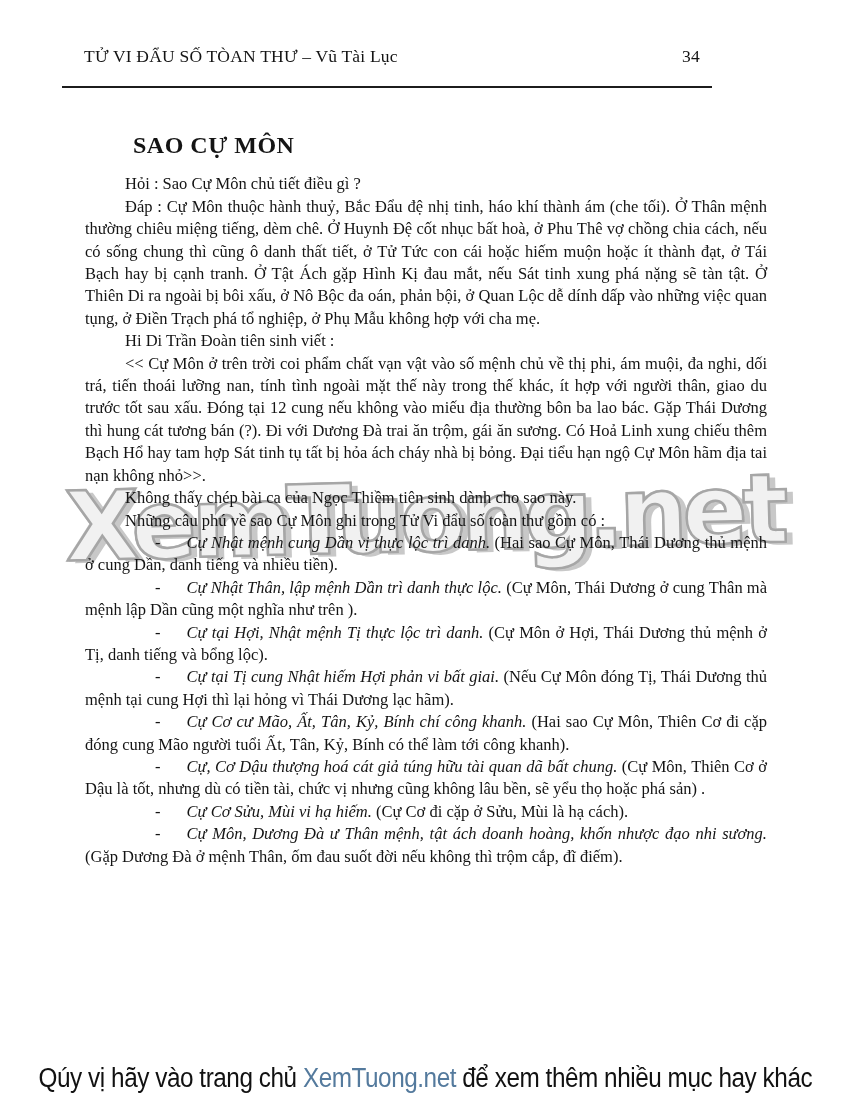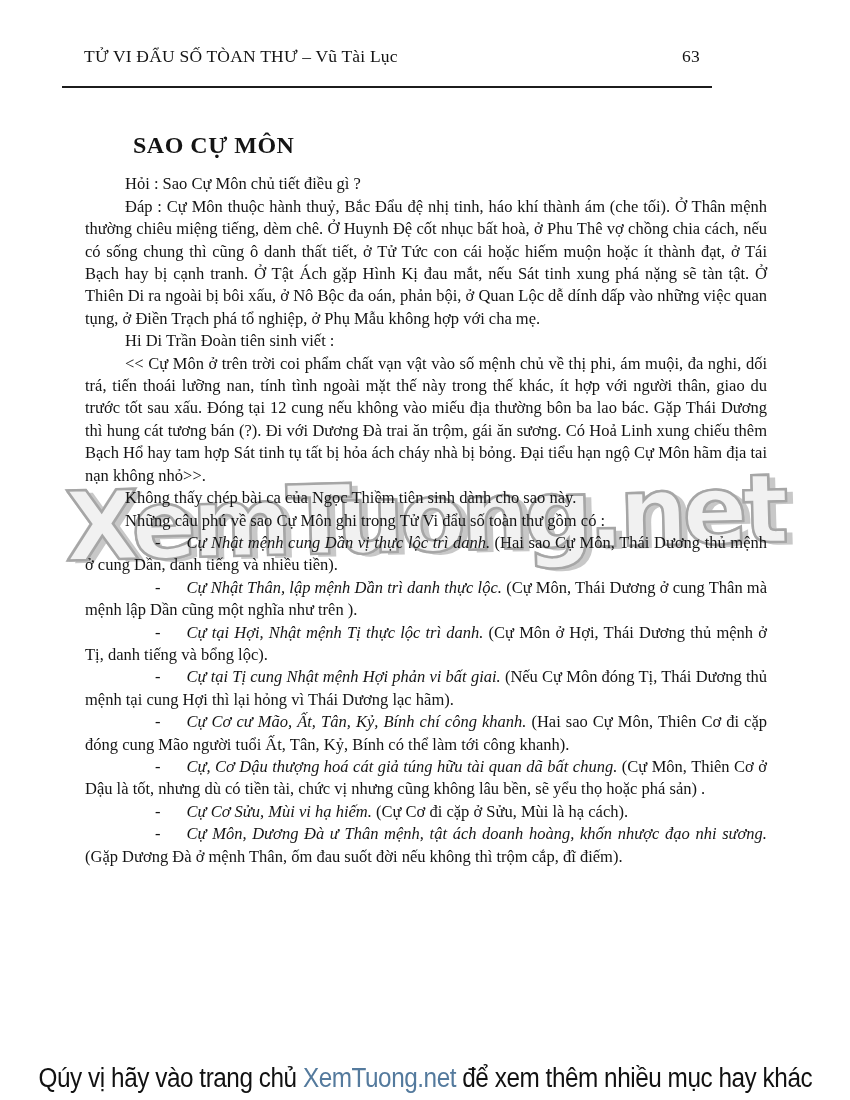--- a/index.html
+++ b/index.html
@@ -80,21 +80,21 @@
   }
   .footer .site { color: #547a9d; }
 </style>
 </head>
 <body>
 
 <div class="page">
 
   <div class="hdr">
     <span>TỬ VI ĐẨU SỐ TÒAN THƯ – Vũ Tài Lục</span>
-    <span>63</span>
+    <span>34</span>
   </div>
   <div class="hdr-rule"></div>
 
   <div class="watermark">
     <div class="wm-layer wm-back">XemTuong.net</div>
     <div class="wm-layer wm-front">XemTuong.net</div>
   </div>
 
   <div class="content">
     <h1 class="section-title">SAO CỰ MÔN</h1>
@@ -102,21 +102,21 @@
     <p class="para">Hỏi : Sao Cự Môn chủ tiết điều gì ?</p>
     <p class="para">Đáp : Cự Môn thuộc hành thuỷ, Bắc Đẩu đệ nhị tinh, háo khí thành ám (che tối). Ở Thân mệnh thường chiêu miệng tiếng, dèm chê. Ở Huynh Đệ cốt nhục bất hoà, ở Phu Thê vợ chồng chia cách, nếu có sống chung thì cũng ô danh thất tiết, ở Tử Tức con cái hoặc hiếm muộn hoặc ít thành đạt, ở Tái Bạch hay bị cạnh tranh. Ở Tật Ách gặp Hình Kị đau mắt, nếu Sát tinh xung phá nặng sẽ tàn tật. Ở Thiên Di ra ngoài bị bôi xấu, ở Nô Bộc đa oán, phản bội, ở Quan Lộc dễ dính dấp vào những việc quan tụng, ở Điền Trạch phá tổ nghiệp, ở Phụ Mẫu không hợp với cha mẹ.</p>
     <p class="para">Hi Di Trần Đoàn tiên sinh viết :</p>
     <p class="para">&lt;&lt; Cự Môn ở trên trời coi phẩm chất vạn vật vào số mệnh chủ về thị phi, ám muội, đa nghi, dối trá, tiến thoái lưỡng nan, tính tình ngoài mặt thế này trong thế khác, ít hợp với người thân, giao du trước tốt sau xấu. Đóng tại 12 cung nếu không vào miếu địa thường bôn ba lao bác. Gặp Thái Dương thì hung cát tương bán (?). Đi với Dương Đà trai ăn trộm, gái ăn sương. Có Hoả Linh xung chiếu thêm Bạch Hổ hay tam hợp Sát tinh tụ tất bị hỏa ách cháy nhà bị bỏng. Đại tiểu hạn ngộ Cự Môn hãm địa tai nạn không nhỏ&gt;&gt;.</p>
     <p class="para">Không thấy chép bài ca của Ngọc Thiềm tiên sinh dành cho sao này.</p>
     <p class="para">Những câu phú về sao Cự Môn ghi trong Tử Vi đẩu số toàn thư gồm có :</p>
 
     <p class="phu-item"><span class="dash">-</span><span class="lead">Cự Nhật mệnh cung Dần vị thực lộc trì danh.</span> <span class="rest">(Hai sao Cự Môn, Thái Dương thủ mệnh ở cung Dần, danh tiếng và nhiều tiền).</span></p>
     <p class="phu-item"><span class="dash">-</span><span class="lead">Cự Nhật Thân, lập mệnh Dần trì danh thực lộc.</span> <span class="rest">(Cự Môn, Thái Dương ở cung Thân mà mệnh lập Dần cũng một nghĩa như trên ).</span></p>
     <p class="phu-item"><span class="dash">-</span><span class="lead">Cự tại Hợi, Nhật mệnh Tị thực lộc trì danh.</span> <span class="rest">(Cự Môn ở Hợi, Thái Dương thủ mệnh ở Tị, danh tiếng và bổng lộc).</span></p>
-    <p class="phu-item"><span class="dash">-</span><span class="lead">Cự tại Tị cung Nhật mệnh Hợi phản vi bất giai.</span> <span class="rest">(Nếu Cự Môn đóng Tị, Thái Dương thủ mệnh tại cung Hợi thì lại hỏng vì Thái Dương lạc hãm).</span></p>
+    <p class="phu-item"><span class="dash">-</span><span class="lead">Cự tại Tị cung Nhật hiếm Hợi phản vi bất giai.</span> <span class="rest">(Nếu Cự Môn đóng Tị, Thái Dương thủ mệnh tại cung Hợi thì lại hỏng vì Thái Dương lạc hãm).</span></p>
     <p class="phu-item"><span class="dash">-</span><span class="lead">Cự Cơ cư Mão, Ất, Tân, Kỷ, Bính chí công khanh.</span> <span class="rest">(Hai sao Cự Môn, Thiên Cơ đi cặp đóng cung Mão người tuổi Ất, Tân, Kỷ, Bính có thể làm tới công khanh).</span></p>
     <p class="phu-item"><span class="dash">-</span><span class="lead">Cự, Cơ Dậu thượng hoá cát giả túng hữu tài quan dã bất chung.</span> <span class="rest">(Cự Môn, Thiên Cơ ở Dậu là tốt, nhưng dù có tiền tài, chức vị nhưng cũng không lâu bền, sẽ yểu thọ hoặc phá sản) .</span></p>
     <p class="phu-item"><span class="dash">-</span><span class="lead">Cự Cơ Sửu, Mùi vi hạ hiếm.</span> <span class="rest">(Cự Cơ đi cặp ở Sửu, Mùi là hạ cách).</span></p>
     <p class="phu-item"><span class="dash">-</span><span class="lead">Cự Môn, Dương Đà ư Thân mệnh, tật ách doanh hoàng, khốn nhược đạo nhi sương.</span> <span class="rest">(Gặp Dương Đà ở mệnh Thân, ốm đau suốt đời nếu không thì trộm cắp, đĩ điếm).</span></p>
   </div>
 
   <div class="footer">
     <span>Qúy vị hãy vào trang chủ </span><span class="site">XemTuong.net</span><span> để xem thêm nhiều mục hay khác</span>
   </div>
 

